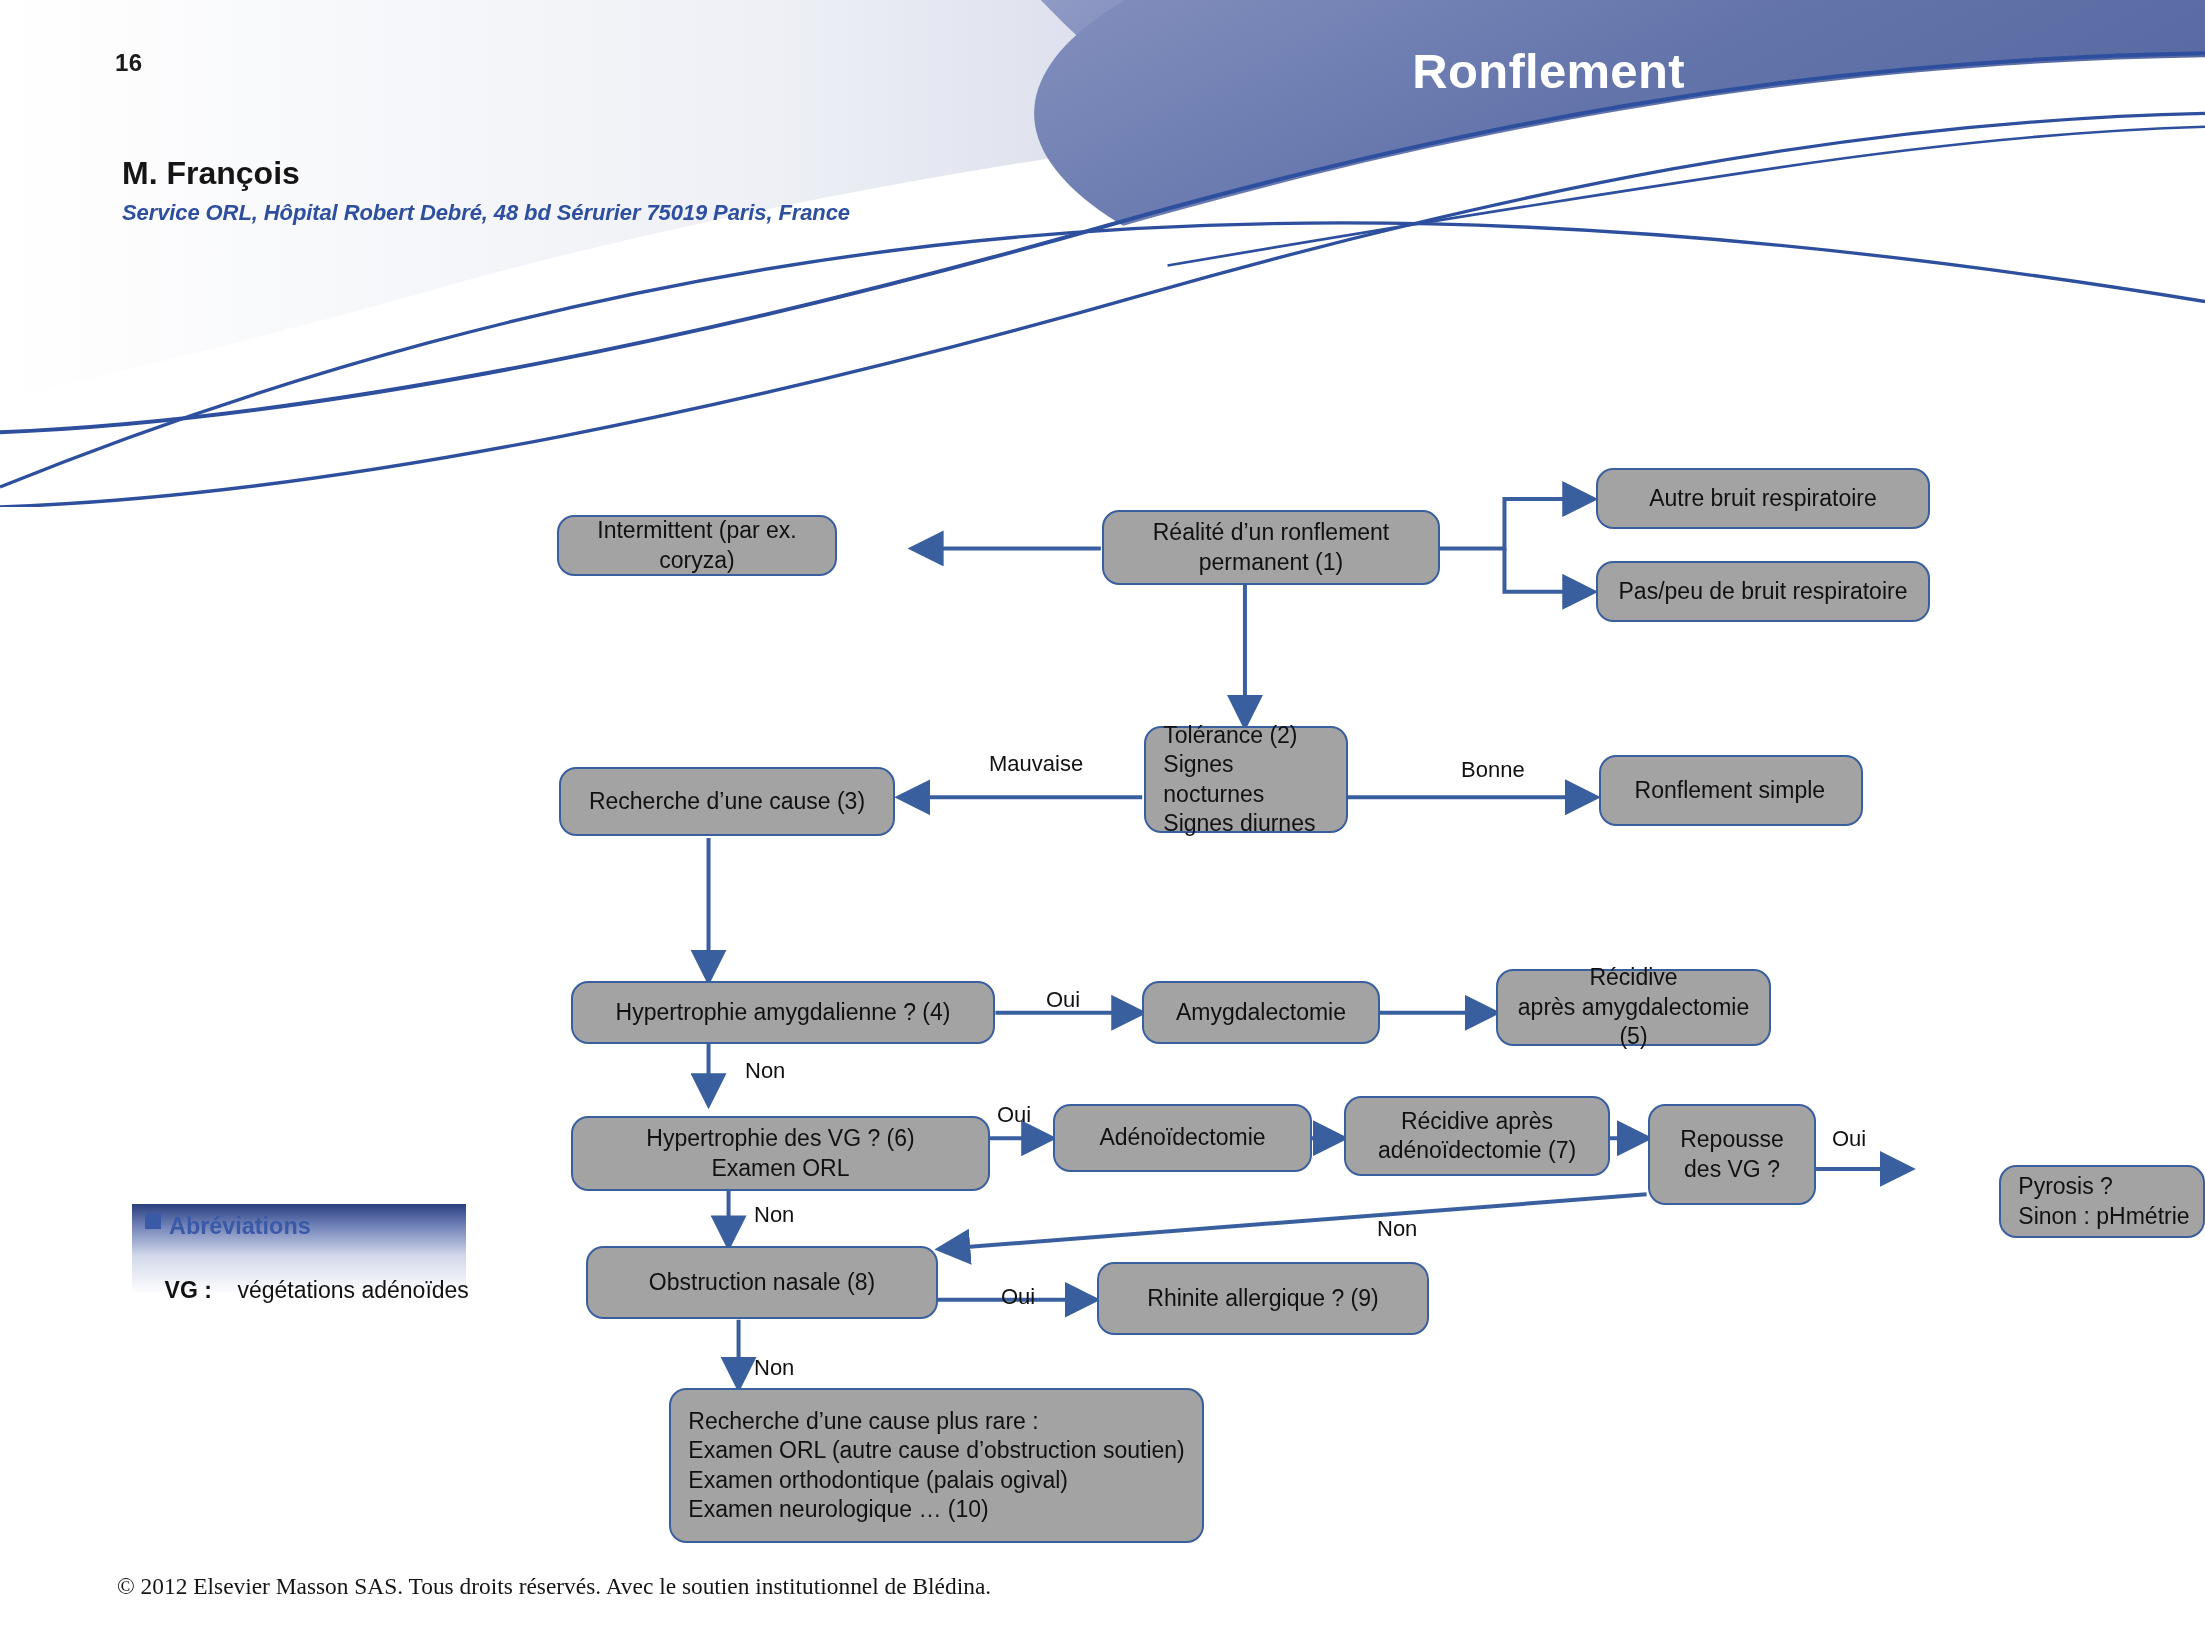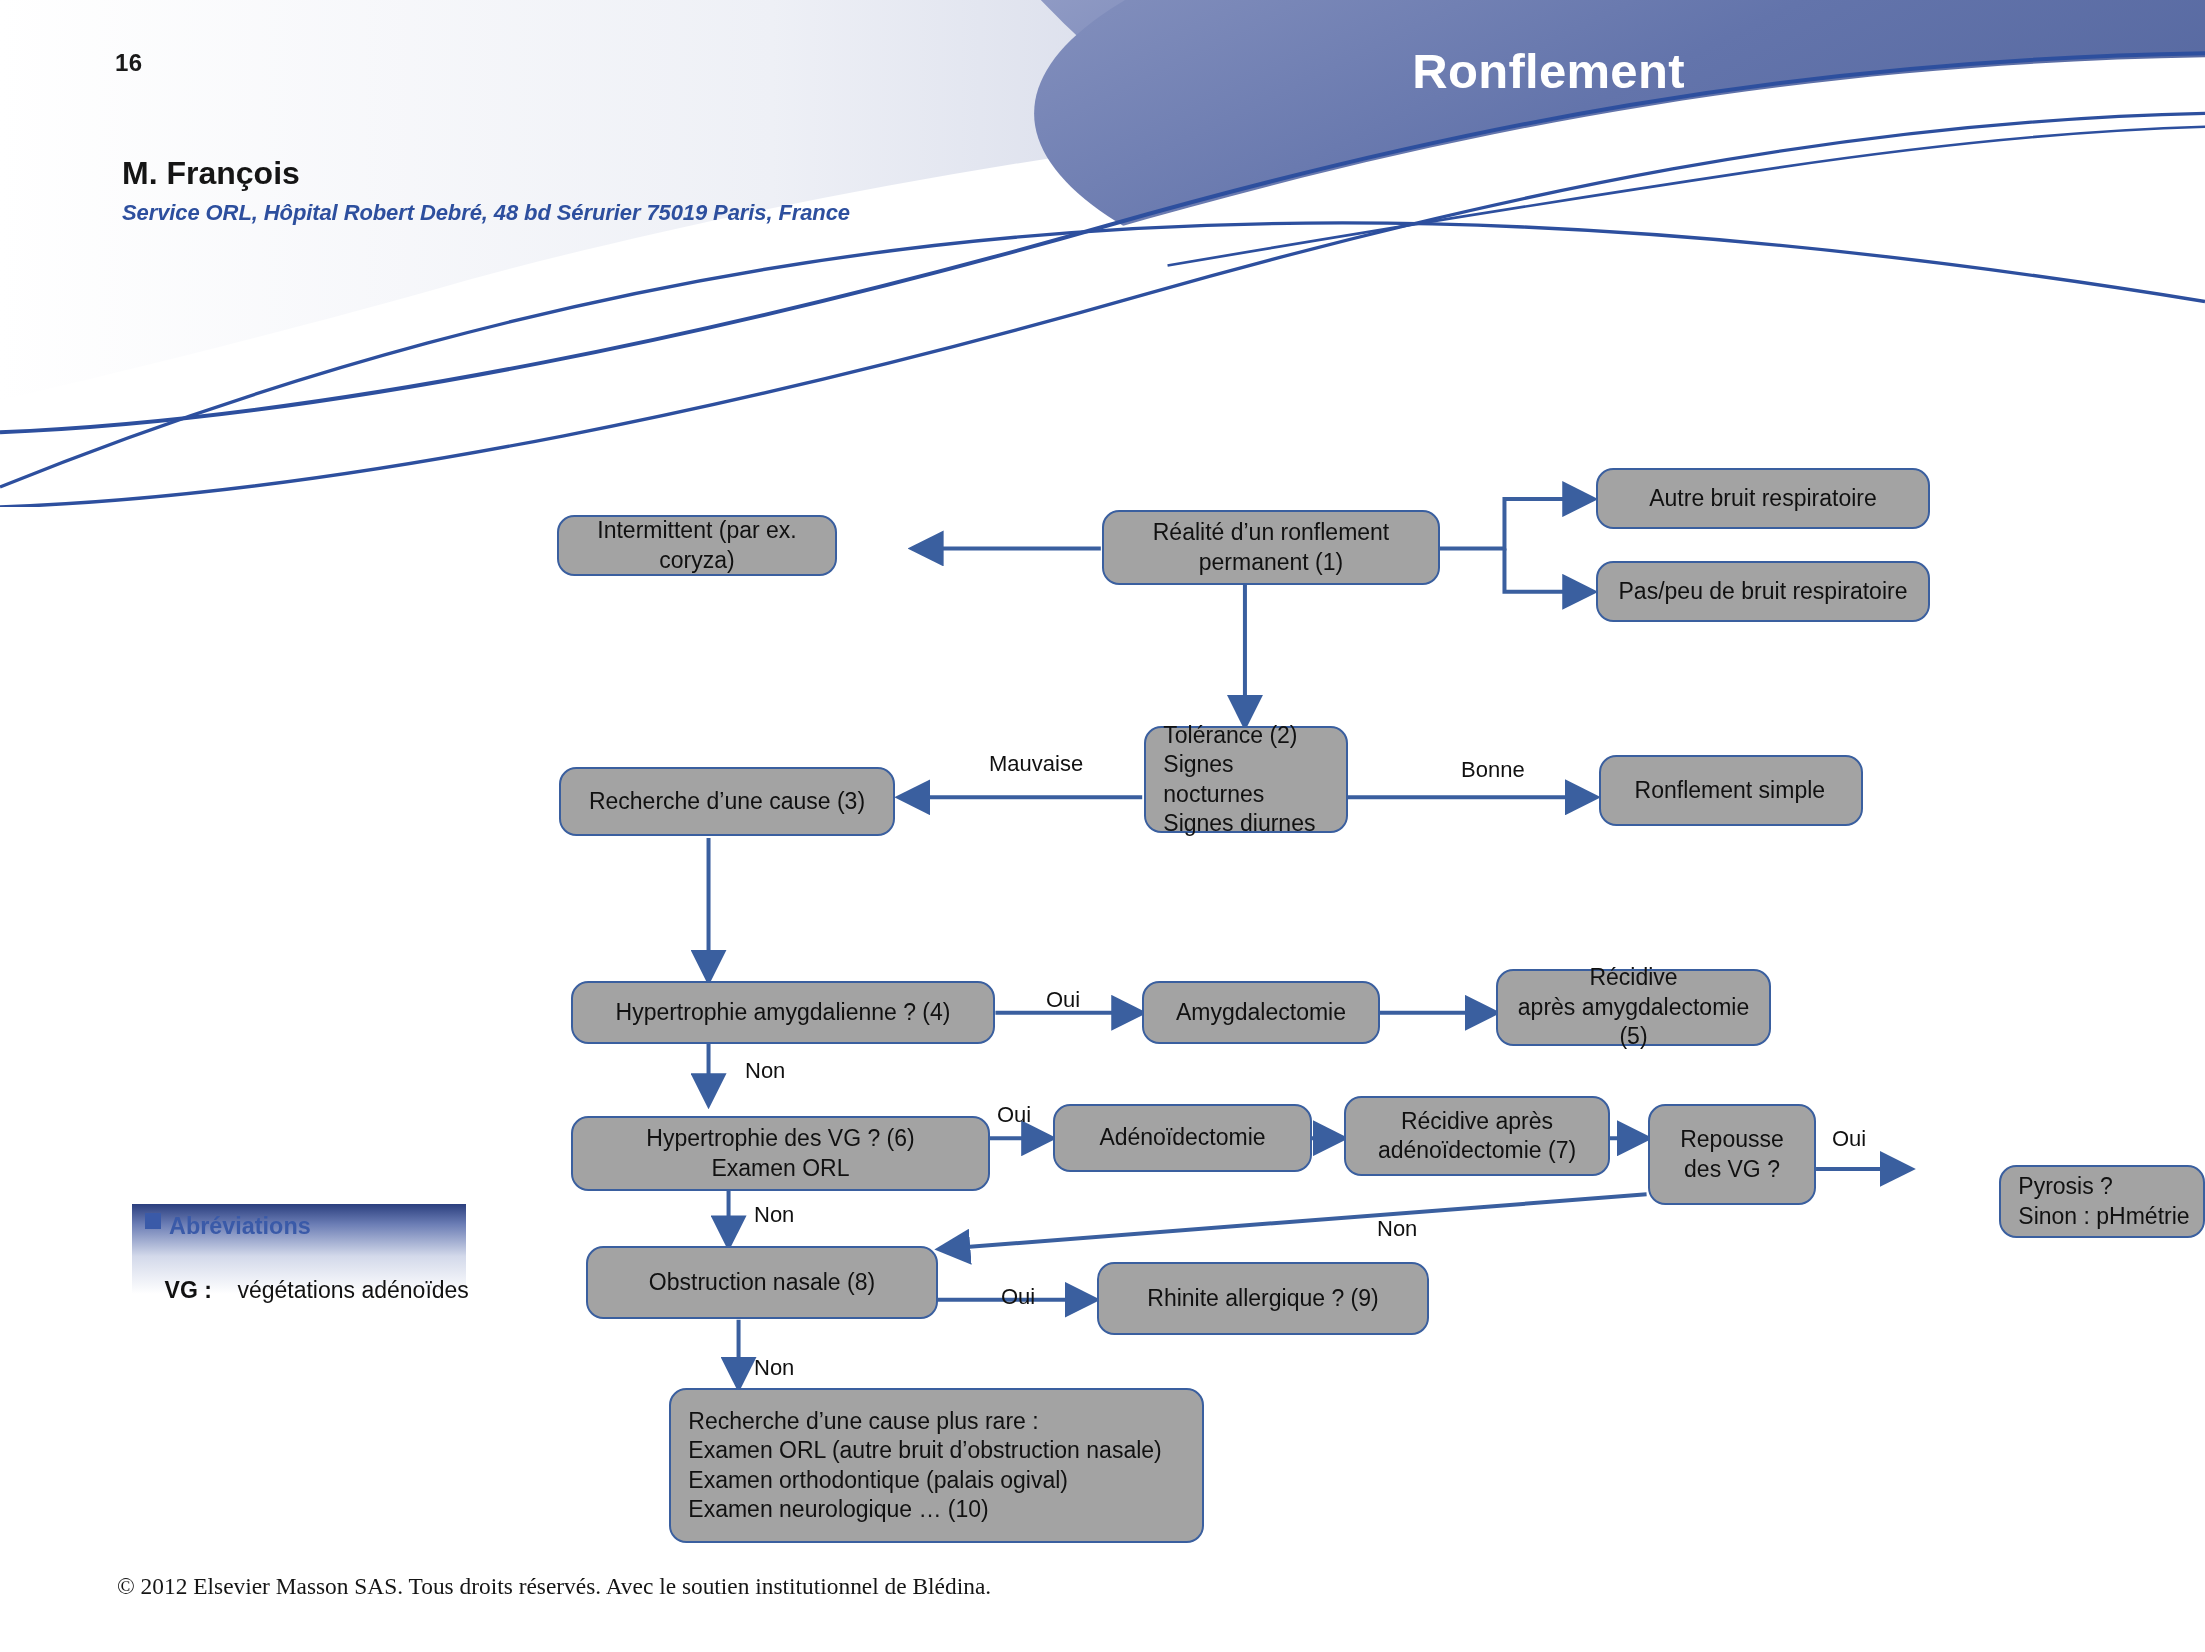--- a/index.html
+++ b/index.html
@@ -230,21 +230,21 @@
       <span>Obstruction nasale (8)</span>
     </div>
 
     <div class="node" style="left:1097px;top:1262px;width:332px;height:73px;">
       <span>Rhinite allergique ? (9)</span>
     </div>
 
     <div class="node left" style="left:669px;top:1388px;width:535px;height:155px;">
       <div>
         <div>Recherche d’une cause plus rare :</div>
-        <div>Examen ORL (autre bruit d’obstruction nasale)</div>
+        <div>Examen ORL (autre cause d’obstruction soutien)</div>
         <div>Examen orthodontique (palais ogival)</div>
         <div>Examen neurologique … (10)</div>
       </div>
     </div>
 
     <div class="edge-label" style="left:989px;top:751px;">Mauvaise</div>
     <div class="edge-label" style="left:1461px;top:757px;">Bonne</div>
     <div class="edge-label" style="left:1046px;top:987px;">Oui</div>
     <div class="edge-label" style="left:745px;top:1058px;">Non</div>
     <div class="edge-label" style="left:997px;top:1102px;">Oui</div>

